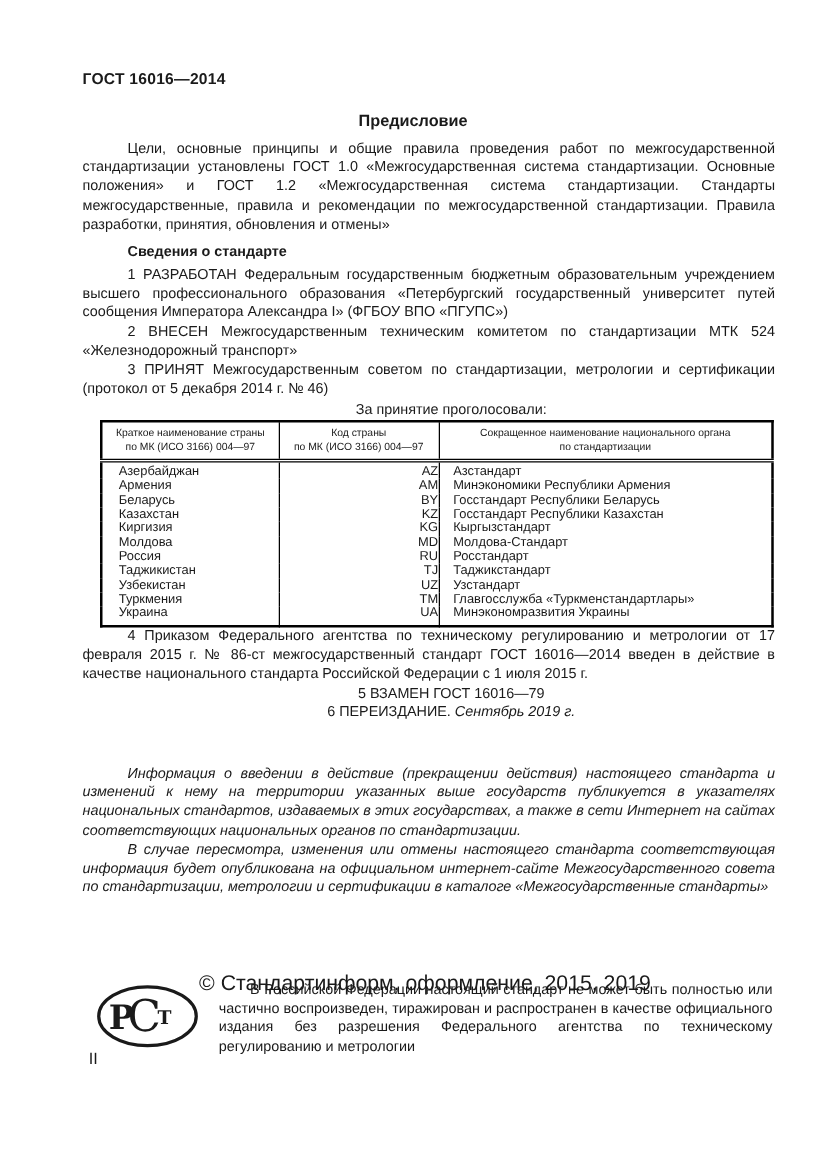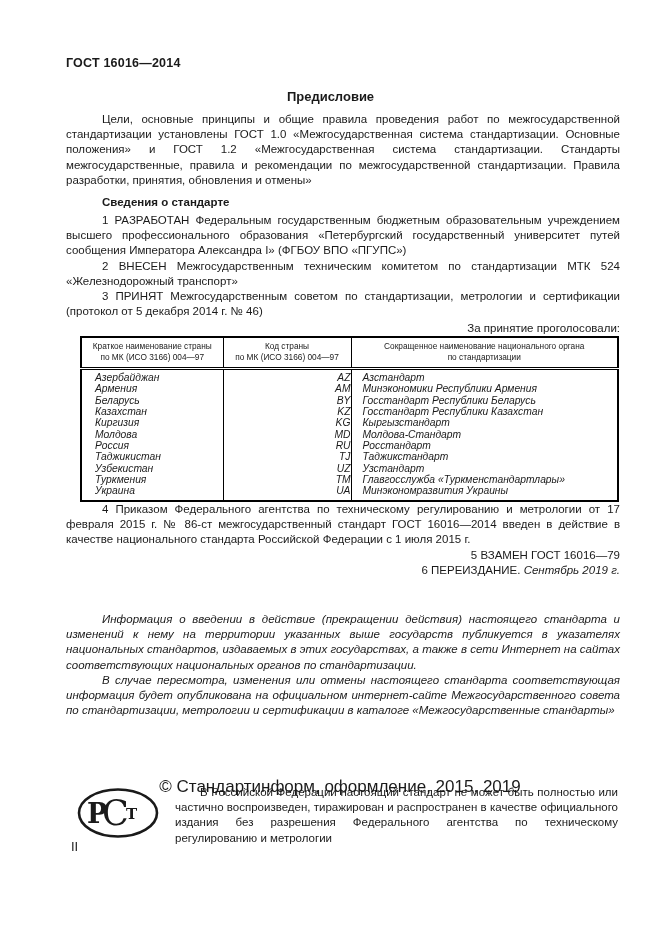--- a/index.html
+++ b/index.html
@@ -42,30 +42,30 @@
   }
   table.voting th {
     border-left: 1px solid #000; border-right: 1px solid #000;
     border-bottom: 3px double #000;
     font-weight: normal; font-size: 8.3px; line-height: 11px;
     text-align: center; vertical-align: middle; padding: 3px 2px 4px 2px;
   }
   table.voting td {
     border-left: 1px solid #000; border-right: 1px solid #000;
     font-size: 10.3px; line-height: 11.35px;
-    padding: 0; vertical-align: top; overflow: hidden; white-space: nowrap; font-style: italic;
+    padding: 0; vertical-align: top; overflow: hidden; white-space: nowrap;
   }
   table.voting tbody tr:first-child td { padding-top: 2px; }
   table.voting tbody tr:last-child td { padding-bottom: 3px; }
   td.c-country { padding-left: 13px !important; }
   td.c-code { text-align: right; }
   td.c-org { padding-left: 11px !important; }
   .items-456 { position: absolute; top: 502px; left: 66px; width: 554px; }
   .items-456 p { margin: 0; }
-  .nojust { text-align: right; }
+  .nojust { text-align: center; }
   .reissue-date { font-style: italic; }
   .notice {
     position: absolute; top: 612px; left: 66px; width: 554px;
     font-style: italic;
   }
   .notice p { margin: 0; }
   .copyright {
     position: absolute; top: 777px; left: 66px; width: 548px;
     text-align: center; font-size: 17px;
   }

